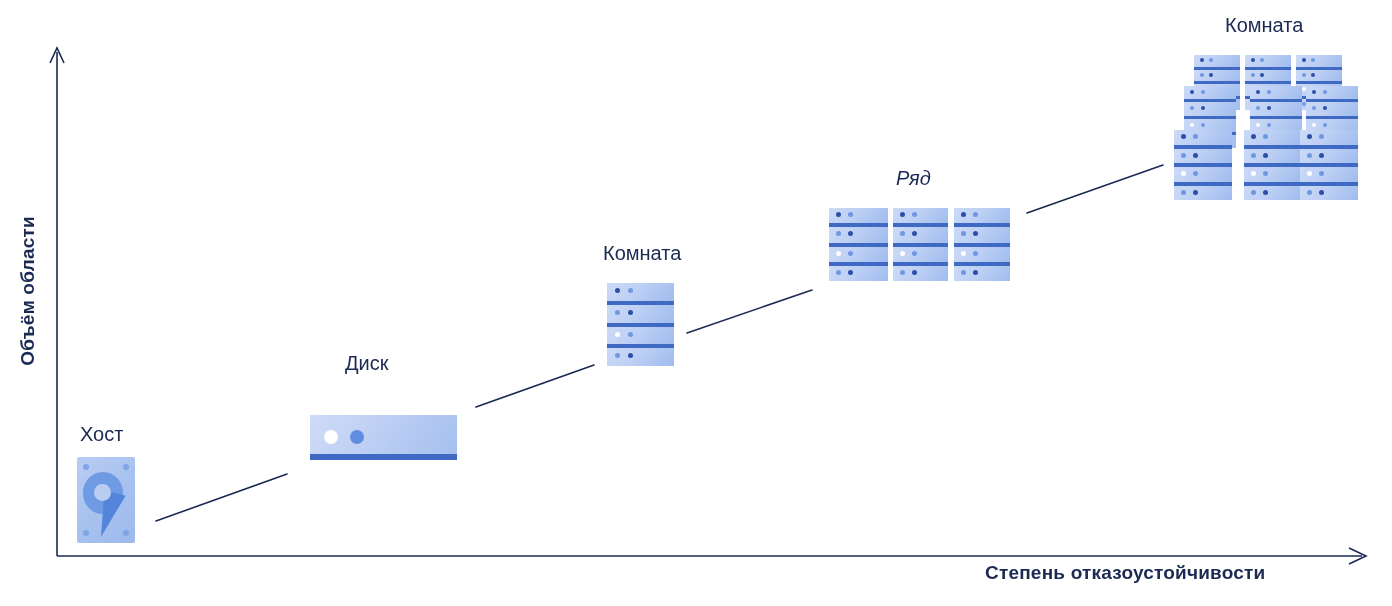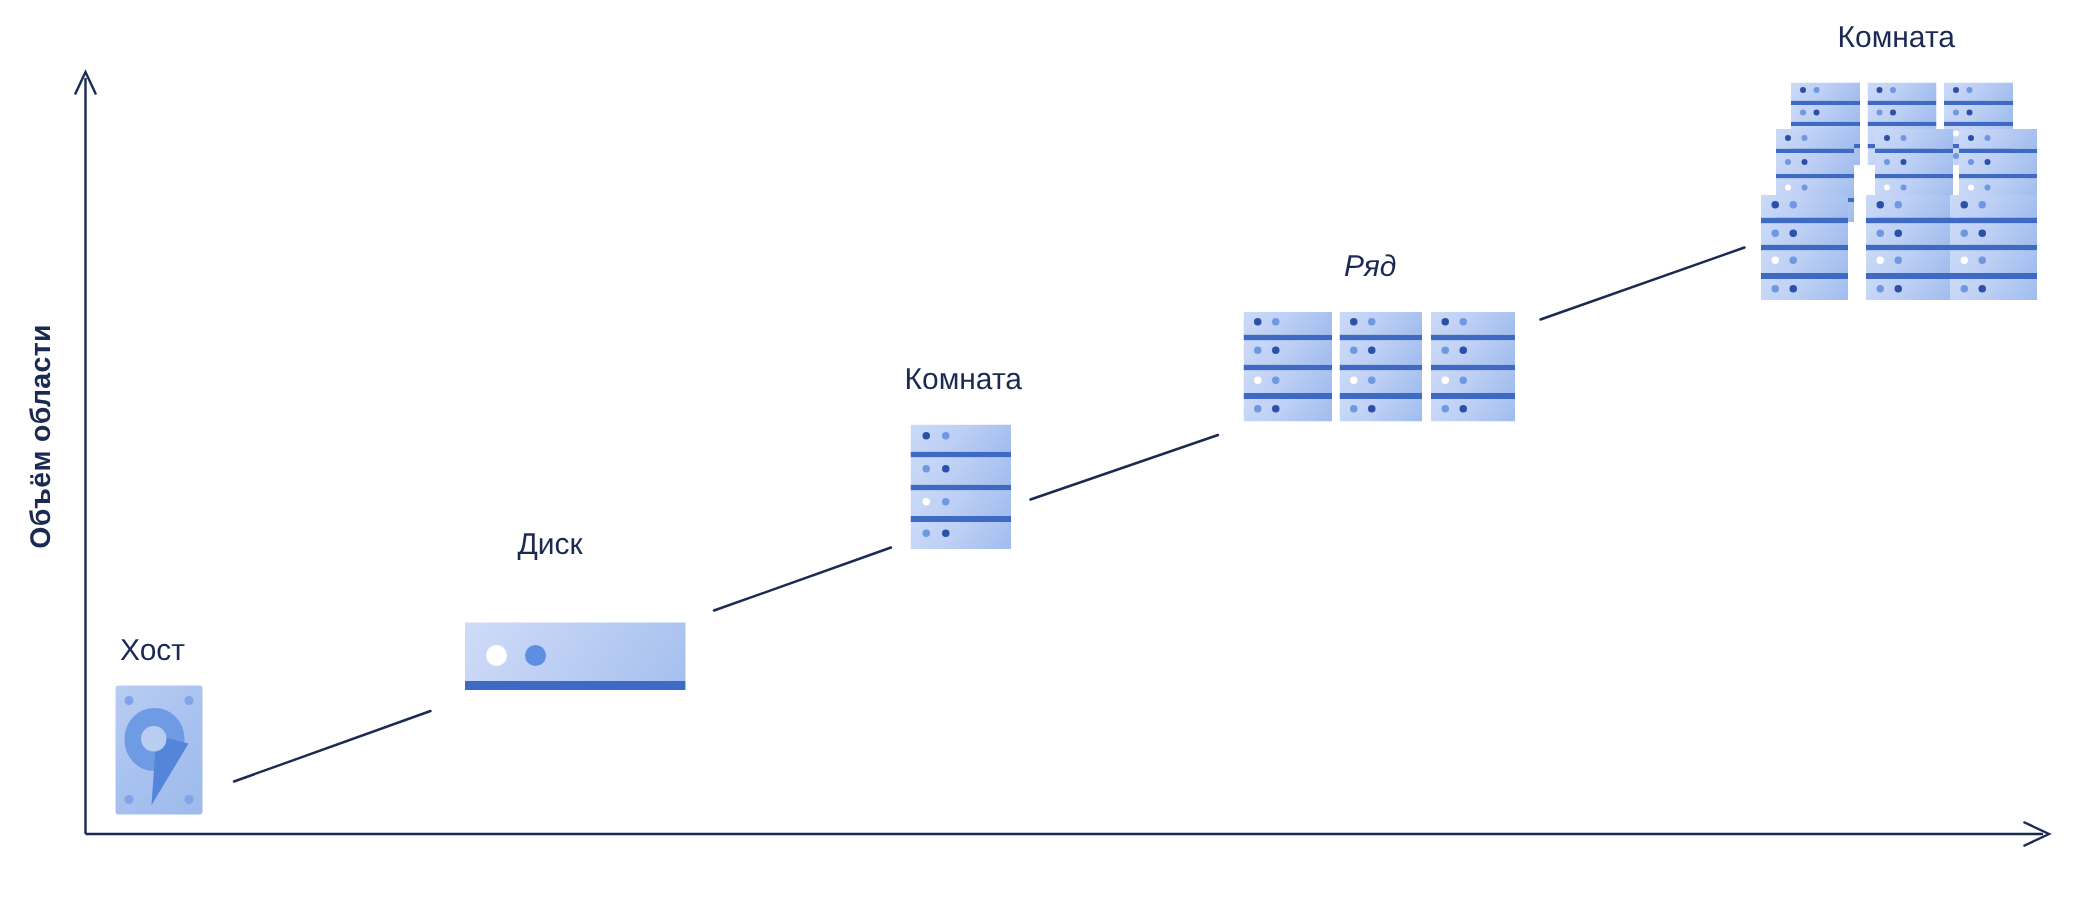--- a/index.html
+++ b/index.html
@@ -167,20 +167,21 @@
     <g stroke="#1b2a52" stroke-width="1.6" fill="none">
       <line x1="57" y1="556" x2="57" y2="52"></line>
       <polyline points="50,63 57,48 64,63"></polyline>
       <line x1="57" y1="556" x2="1362" y2="556"></line>
       <polyline points="1349,548 1366,556 1349,564"></polyline>
     </g>
   </svg>
 
   <div class="axis-label" id="y-axis-label">Объём области</div>
 
+  <div class="axis-label" id="x-axis-label">Степень отказоустойчивости</div>
 
   <svg class="connector-svg" viewBox="0 0 1392 606">
     <g stroke="#1b2a52" stroke-width="1.6" fill="none" stroke-linecap="round">
       <line x1="156" y1="521" x2="287" y2="474"></line>
       <line x1="476" y1="407" x2="594" y2="365"></line>
       <line x1="687" y1="333" x2="812" y2="290"></line>
       <line x1="1027" y1="213" x2="1163" y2="165"></line>
     </g>
   </svg>
 

